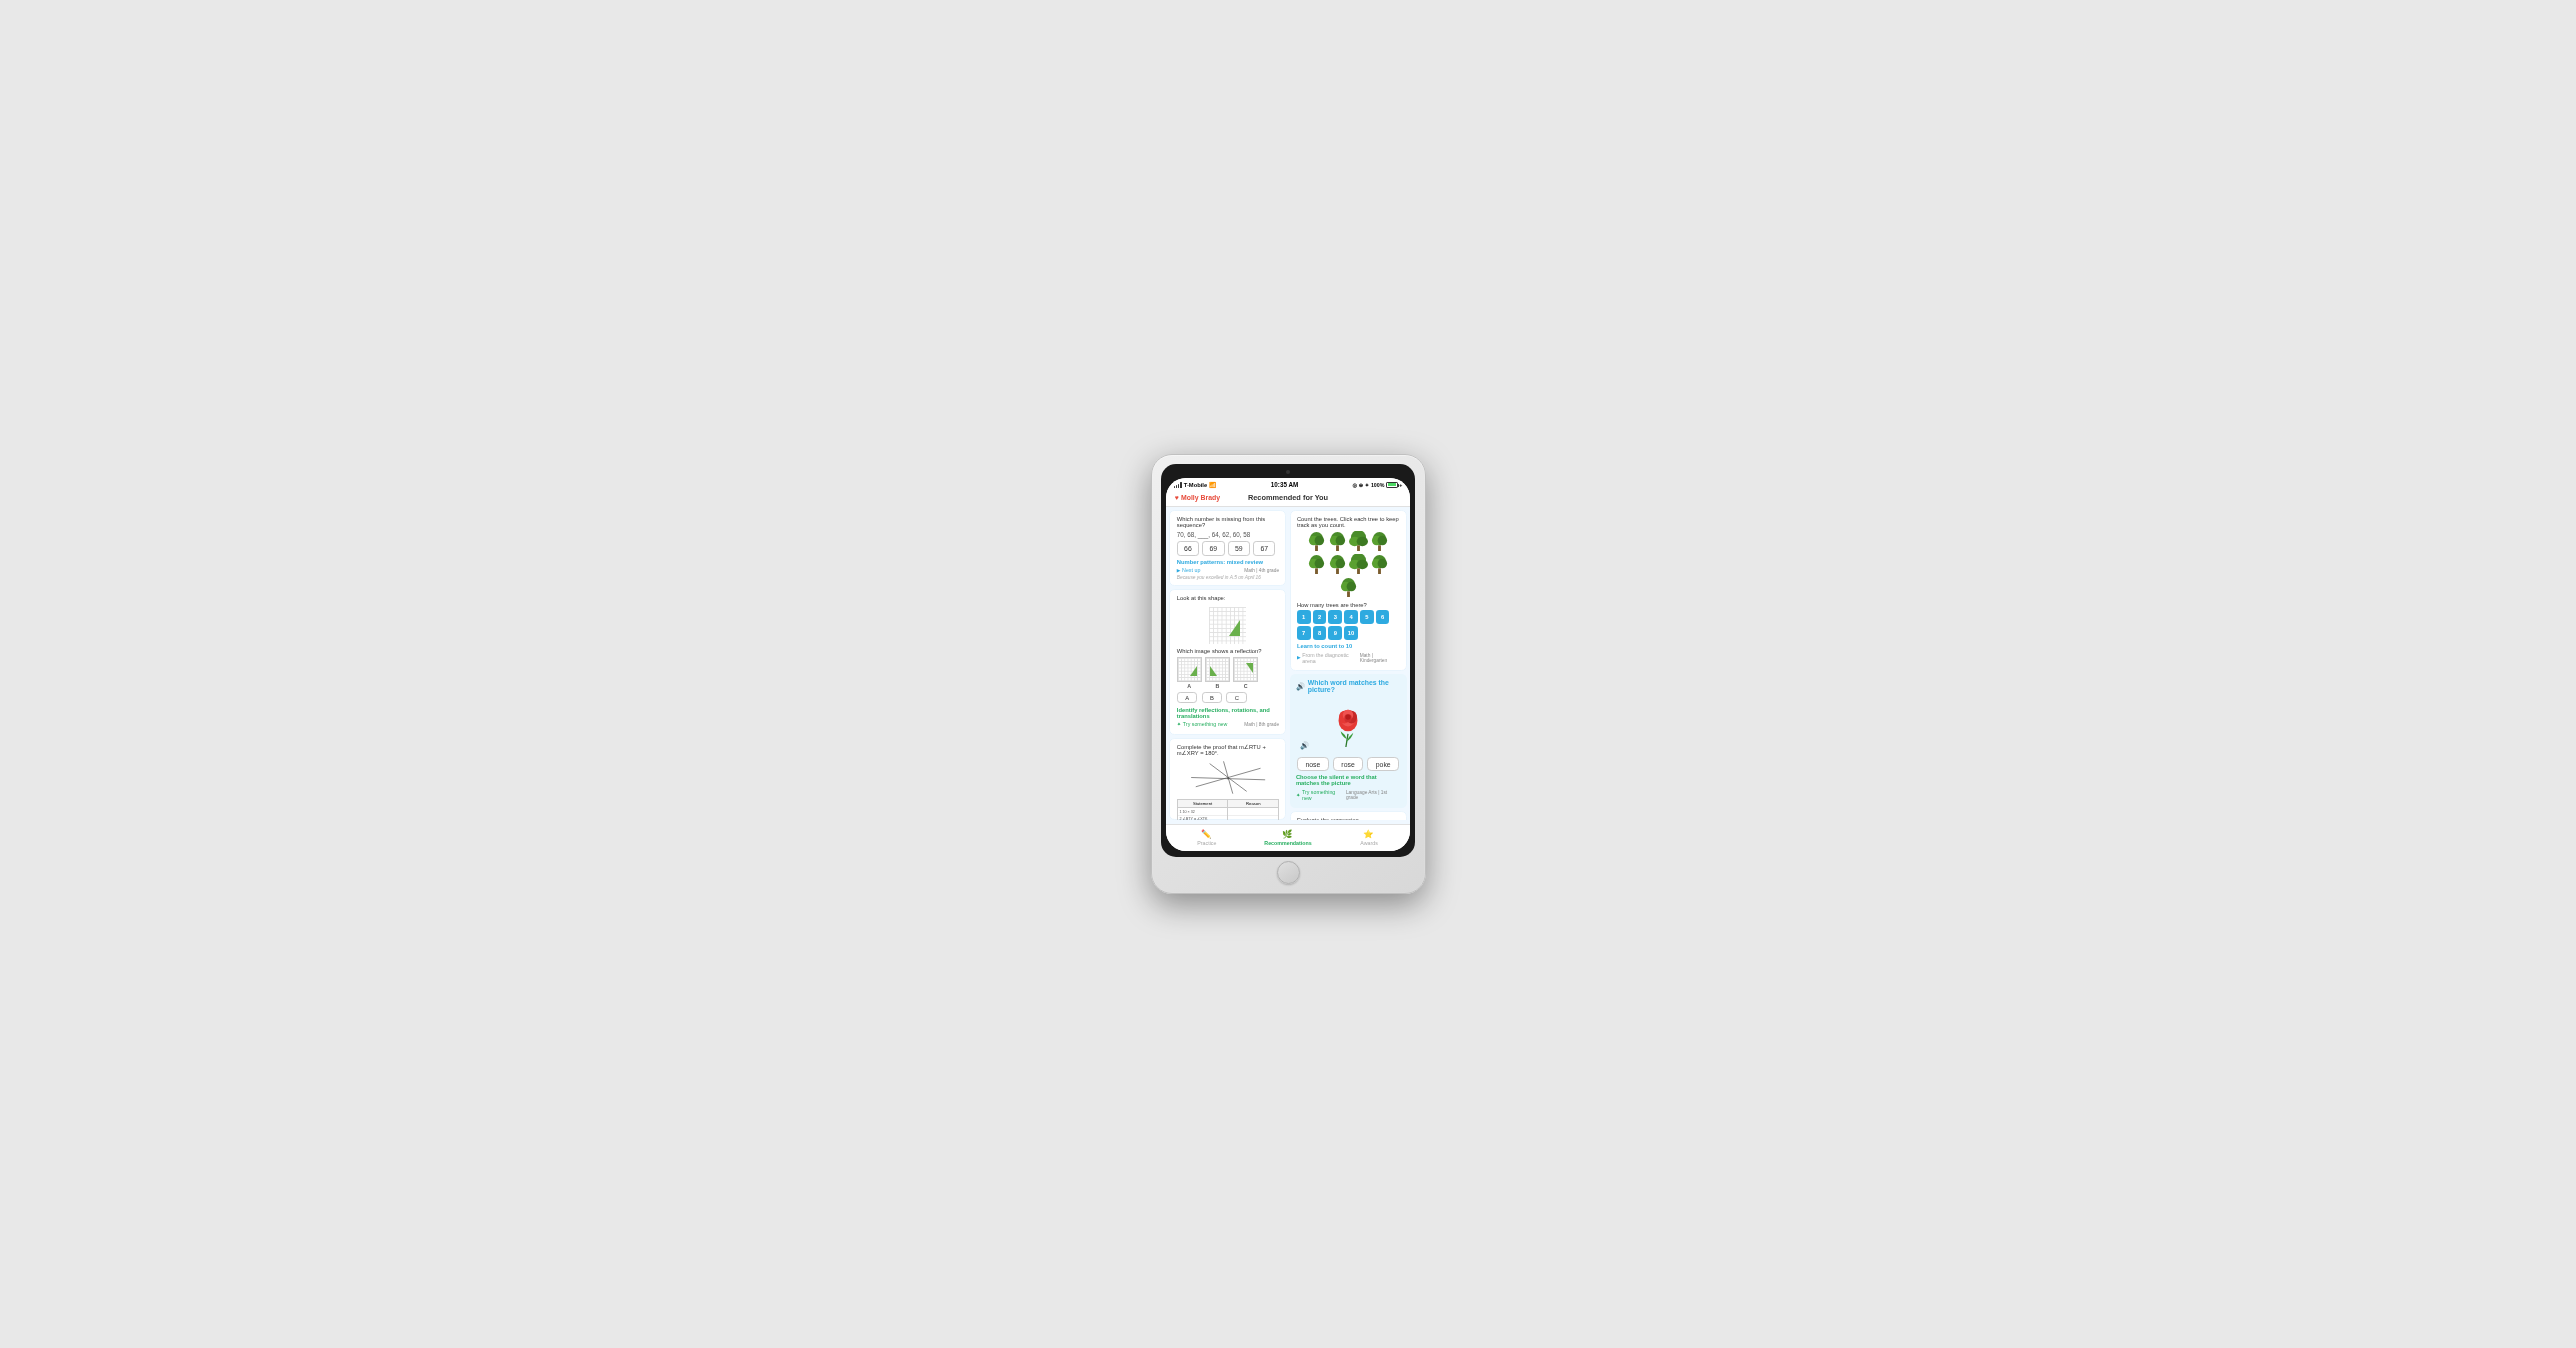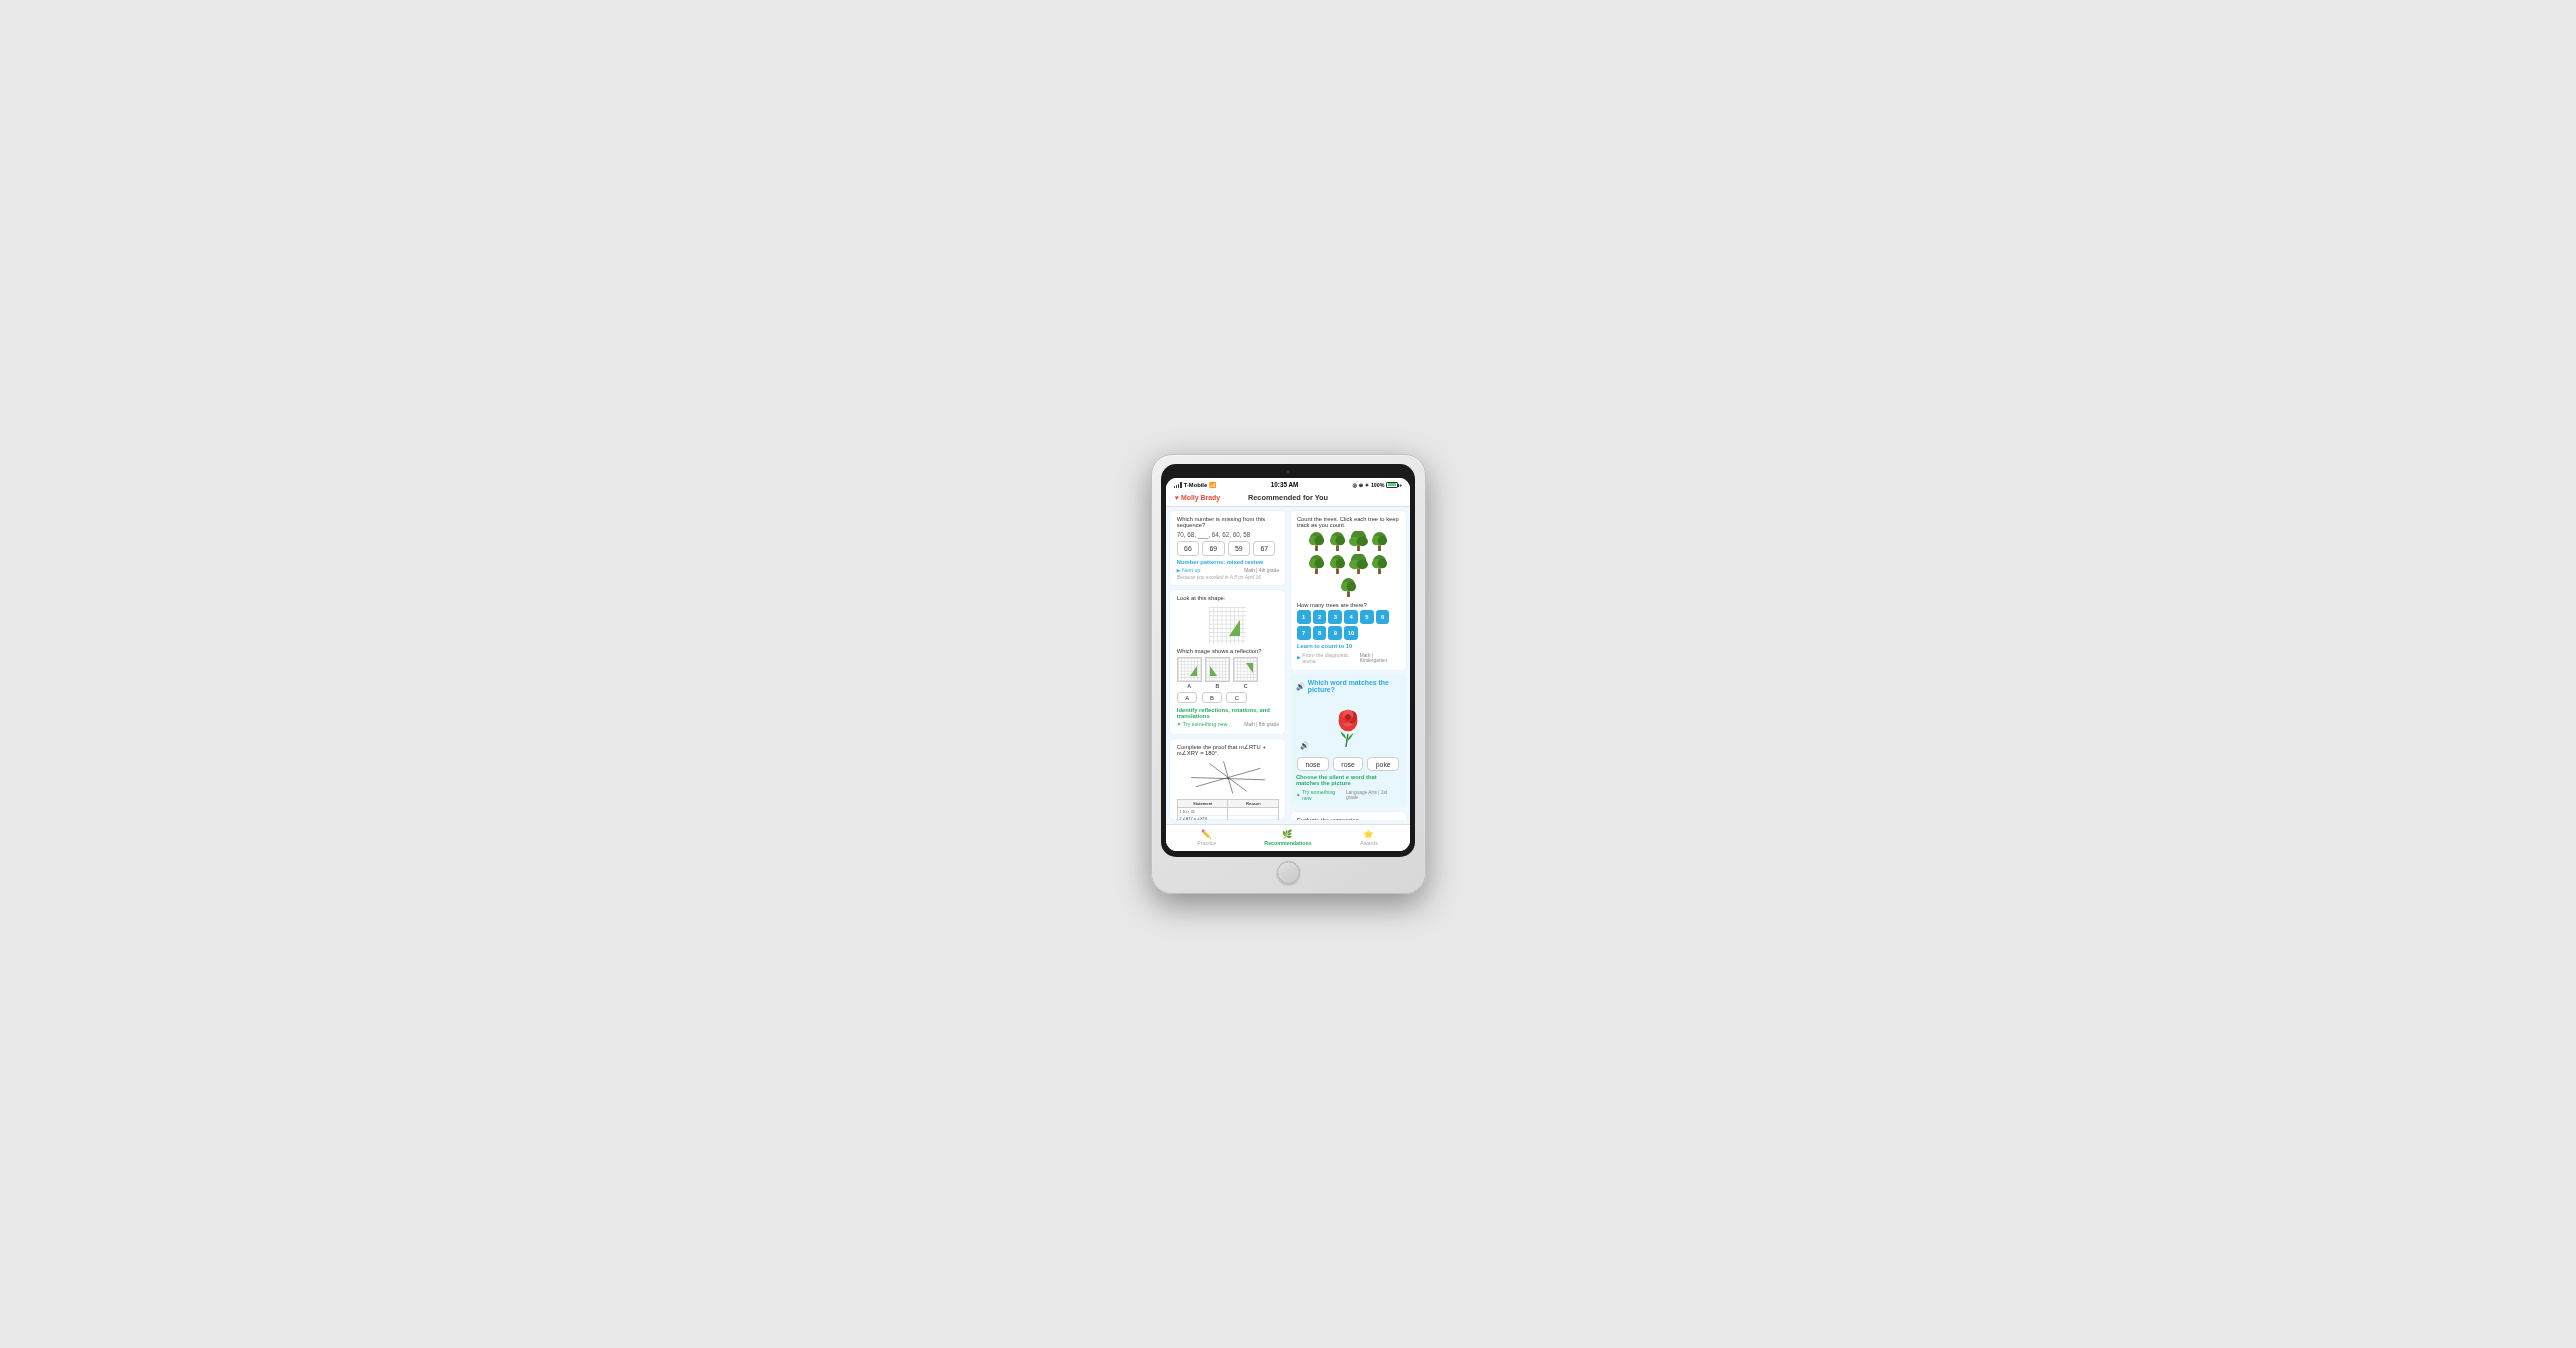--- a/index.html
+++ b/index.html
@@ -31,21 +31,21 @@
     .camera-dot {
       width: 4.2px;
       height: 4.2px;
       background: #333;
       border-radius: 50%;
       margin: 0 auto 4.2px auto;
     }
 
     .screen {
       background: #fff;
-      border-radius: 11px;
+      border-radius: 20px;
       overflow: hidden;
     }
 
     
     .status-bar {
       background: #fff;
       display: flex;
       justify-content: space-between;
       align-items: center;
       padding: 3.2px 7.4px 2.1px;

